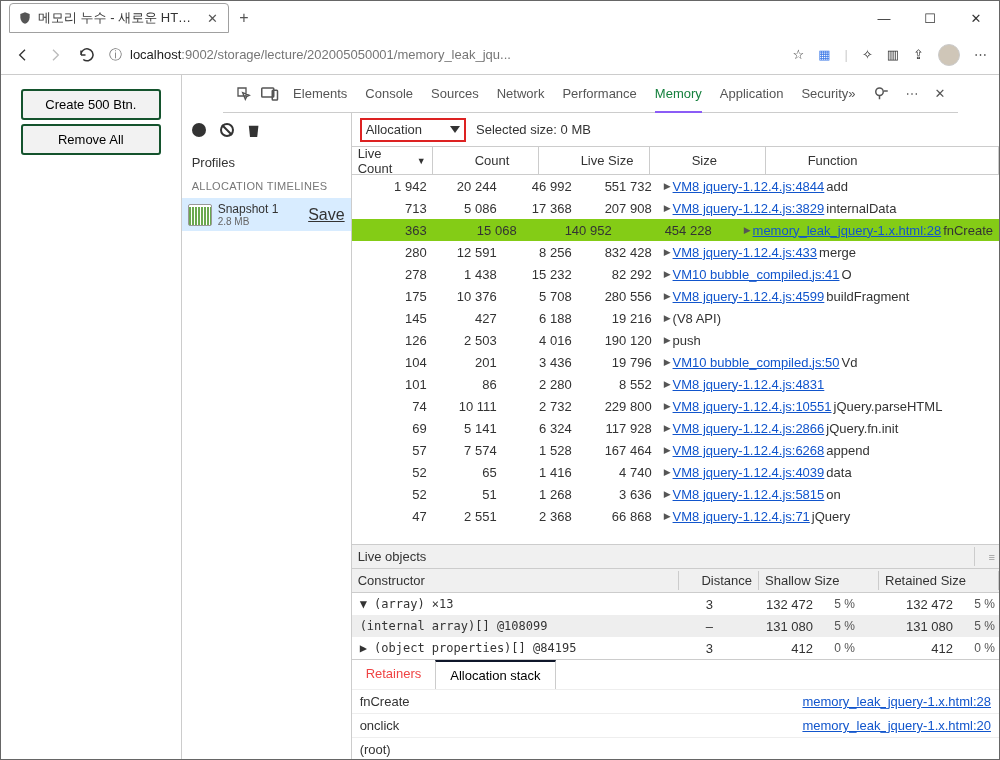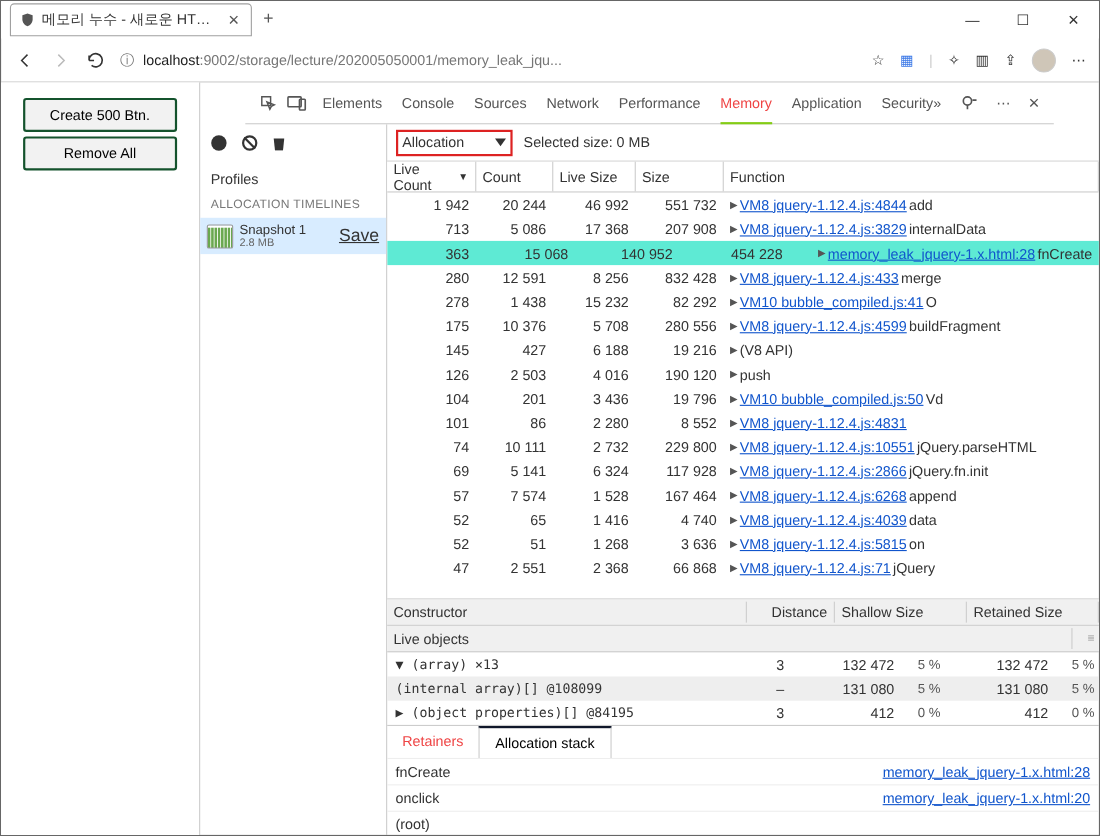--- a/index.html
+++ b/index.html
@@ -19,21 +19,21 @@
 .righttools { display:flex; align-items:center; gap:14px; }
 .avatar { width:22px; height:22px; border-radius:50%; background:#ddd center/cover no-repeat; border:1px solid #ccc; }
 .mainrow { display:flex; height:686px; }
 .leftpanel { width:180px; background:#fff; padding:10px; }
 .pagebtn { display:block; width:140px; margin:4px auto; border:2px solid #14532d; background:#f2f2f2; border-radius:3px; padding:6px 0; text-align:center; cursor:pointer; }
 .devtools { flex:1; display:flex; flex-direction:column; border-left:1px solid #ccc;align-items:center; }
 .dttop { height:38px; display:flex; align-items:center; gap:0; border-bottom:1px solid #ccc; padding-left:8px; }
 .dttool { width:26px; height:26px; display:flex; align-items:center; justify-content:center; color:#555; }
 .dttabs { display:flex; gap:18px; margin-left:10px; flex:1; }
 .dttab { height:38px; line-height:38px; color:#555; }
-.dttab.active { color:#ef4444; border-bottom:2px solid #84cc16; }
+.dttab.active { color:#15803d; border-bottom:2px solid #8b5cf6; }
 .dtright { display:flex; align-items:center; gap:16px; margin-right:12px; color:#555; }
 .profilesrow { display:flex; flex:1; min-height:0; }
 .pleft { width:170px; border-right:1px solid #ccc; display:flex; flex-direction:column; }
 .ptoolbar { height:34px; display:flex; align-items:center; gap:14px; padding-left:10px; }
 .ptoolbar .dot { width:14px; height:14px; background:#333; border-radius:50%; }
 .ptoolbar .nope { width:14px; height:14px; border:2px solid #333; border-radius:50%; position:relative; }
 .ptoolbar .nope::after { content:""; position:absolute; width:14px; height:2px; background:#333; top:4px; left:-2px; transform:rotate(45deg); }
 .ptoolbar .trash { width:12px; height:14px; background:#333; clip-path:polygon(10% 20%,90% 20%,80% 100%,20% 100%); position:relative; }
 .ptoolbar .trash::before { content:""; position:absolute; top:-4px; left:-1px; width:14px; height:3px; background:#333; }
 .pheader { padding:8px 10px; color:#333; }
@@ -43,27 +43,27 @@
  linear-gradient(90deg,#6aa84f 2px,transparent 2px) 3px 2px/3px 100% repeat-x,
  linear-gradient(#fff,#fff);
  border:1px solid #999; border-radius:2px; }
 .snap-text { font-size:12px; line-height:14px; }
 .snap-size { font-size:10px; color:#666; }
 .snap-save { margin-left:auto; text-decoration:underline; font-size:16px; }
 .pcenter { flex:1; display:flex; flex-direction:column; min-width:0; }
 .allocbar { display:flex; align-items:center; gap:10px; padding:4px 8px; border-bottom:1px solid #ccc; height:34px; }
 .allocsel { border:2px solid #d22; padding:2px 4px; display:flex; align-items:center; gap:28px; height:24px; }
 .tri { width:0; height:0; border-left:5px solid transparent; border-right:5px solid transparent; border-top:7px solid #333; }
-.tablehead { display:flex; height:28px; align-items:stretch; border-bottom:1px solid #ccc; background:#fff; }
+.tablehead { display:flex; height:28px; align-items:stretch; border-bottom:1px solid #ccc; background:#fff;gap:36px; }
 .th { border-right:1px solid #ccc; padding:4px 6px; display:flex; align-items:center; color:#333; }
 .th .sort { margin-left:2px; font-size:9px; }
 .col-lc{width:81px;justify-content:flex-end} .col-c{width:70px;justify-content:flex-start} .col-ls{width:75px;justify-content:flex-start} .col-s{width:80px;justify-content:flex-start} .col-f{flex:1;}
 .tbody { flex:1; overflow:hidden; }
 .trow { display:flex; height:22px; align-items:center; }
-.trow.hl { background:#5eead4;gap:20px; }
+.trow.hl { background:#84cc16;gap:20px; }
 .td { padding:0 6px; }
 .td.num { text-align:right; font-variant-numeric:tabular-nums; }
 .td.col-lc{width:81px}.td.col-c{width:70px}.td.col-ls{width:75px}.td.col-s{width:80px}
 .td.col-f{flex:1; white-space:nowrap; overflow:hidden; display:flex; align-items:center; gap:2px;}
 .expand { color:#555; font-size:9px; }
 .lnk { color:#1155cc; text-decoration:underline; }
 .liveobj { border-top:1px solid #ccc; }
 .lohdr { display:flex; height:24px; align-items:center; background:#f0f0f0; border-bottom:1px solid #ccc; }
 .lobody .trow { height:22px; }
 .lohdr .th { padding:2px 6px; }
@@ -330,28 +330,28 @@
               <div class="td num col-lc">47</div>
               <div class="td num col-c">2 551</div>
               <div class="td num col-ls">2 368</div>
               <div class="td num col-s">66 868</div>
               <div class="td col-f"><span class="expand">▶</span> <span class="lnk">VM8 jquery-1.12.4.js:71</span>jQuery</div>
             </div>
           </div>
 
         <div class="liveobj">
           <div class="lohdr">
+            <div class="th lo-c">Live objects</div>
+            <div class="hamb">≡</div>
+          </div>
+          <div class="lohdr">
             <div class="th lo-c">Constructor</div>
             <div class="th lo-d">Distance</div>
             <div class="th lo-s">Shallow Size</div>
             <div class="th lo-r">Retained Size</div>
-          </div>
-          <div class="lohdr">
-            <div class="th lo-c">Live objects</div>
-            <div class="hamb">≡</div>
           </div>
           <div class="lobody" id="lobody">
               <div class="trow">
                 <div class="td lo-c">▼ (array)  ×13</div>
                 <div class="td num lo-d">3</div>
                 <div class="td num lo-s">132 472</div>
                 <div class="pct">5 %</div>
                 <div class="td num lo-r">132 472</div>
                 <div class="pct">5 %</div>
               </div>

